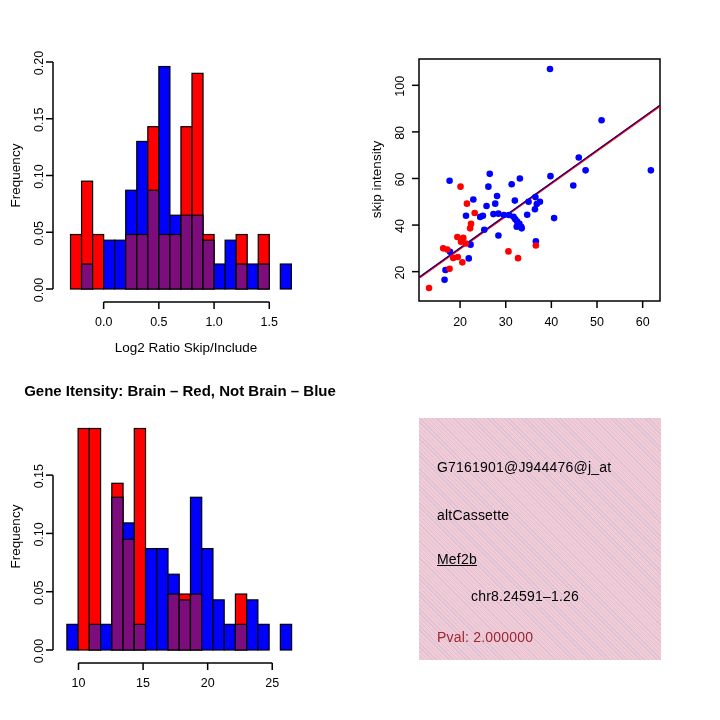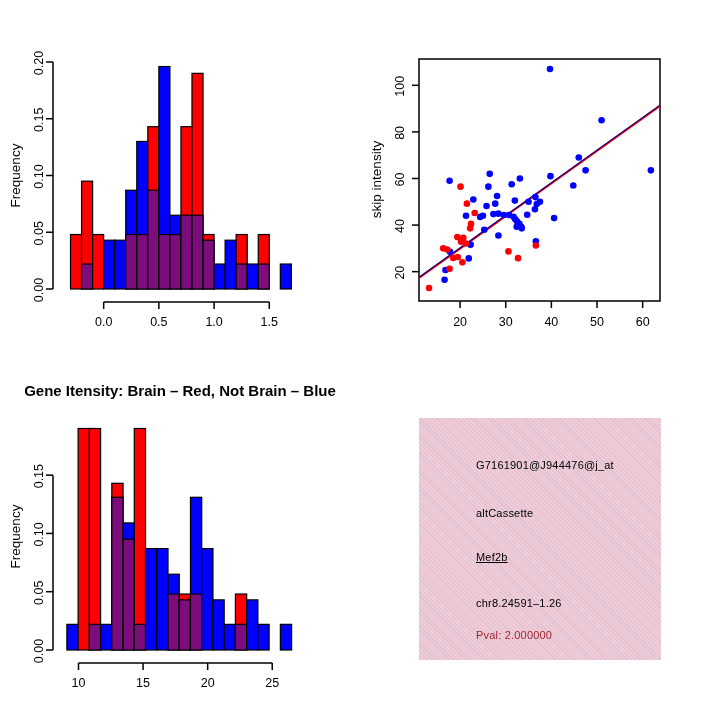--- a/index.html
+++ b/index.html
@@ -5,21 +5,21 @@
   html,body{margin:0;padding:0;background:#ffffff;}
   .stage{position:relative;width:720px;height:720px;background:#ffffff;overflow:hidden;
          font-family:"Liberation Sans",sans-serif;color:#000;}
   .stage svg{position:absolute;left:0;top:0;}
   .chart-title{position:absolute;font-weight:bold;font-size:15px;text-align:center;white-space:nowrap;}
   .axis-label{position:absolute;font-size:13.5px;text-align:center;white-space:nowrap;}
   .axis-label.v{width:120px;transform:rotate(-90deg);}
   .pink-box{position:absolute;left:419px;top:418px;width:242px;height:242px;
             background-color:#f4cbd5;
             background-image:repeating-linear-gradient(45deg, rgba(150,175,225,0.30) 0 1px, rgba(0,0,0,0) 1px 3px);}
-  .info-line{position:absolute;left:18px;font-size:11px;white-space:nowrap;letter-spacing:0.2px;margin-left:39px;}
+  .info-line{position:absolute;left:18px;font-size:14px;white-space:nowrap;letter-spacing:0.2px;}
 </style>
 </head>
 <body>
 
 <div class="stage">
 
   <svg id="chart-svg" width="720" height="720" viewBox="0 0 720 720">
       <rect x="70.521327014218" y="234.52" width="11.042654028436033" height="54.47999999999999" fill="#ff0000" stroke="#000000" stroke-width="1.2"></rect>
       <rect x="81.56398104265402" y="181.175" width="11.042654028436019" height="107.82499999999999" fill="#ff0000" stroke="#000000" stroke-width="1.2"></rect>
       <rect x="81.56398104265402" y="264.03000000000003" width="11.042654028436019" height="24.96999999999997" fill="#7d0c7d" stroke="#000000" stroke-width="1.2"></rect>
@@ -200,26 +200,27 @@
       <line x1="143.07629427792915" y1="663" x2="143.07629427792915" y2="670" stroke="#000" stroke-width="1.5"></line>
       <text x="143.07629427792915" y="687" text-anchor="middle" font-size="12.5" font-family="&quot;Liberation Sans&quot;,sans-serif" fill="#000">15</text>
       <line x1="207.65395095367847" y1="663" x2="207.65395095367847" y2="670" stroke="#000" stroke-width="1.5"></line>
       <text x="207.65395095367847" y="687" text-anchor="middle" font-size="12.5" font-family="&quot;Liberation Sans&quot;,sans-serif" fill="#000">20</text>
       <line x1="272.2316076294278" y1="663" x2="272.2316076294278" y2="670" stroke="#000" stroke-width="1.5"></line>
       <text x="272.2316076294278" y="687" text-anchor="middle" font-size="12.5" font-family="&quot;Liberation Sans&quot;,sans-serif" fill="#000">25</text>
     </svg>
 
   <div class="chart-title" style="left:20px;top:382px;width:320px;">Gene Itensity: Brain – Red, Not Brain – Blue</div>
 
+  <div class="axis-label" style="left:26px;top:340px;width:320px;">Log2 Ratio Skip/Include</div>
 
   <div class="axis-label v" style="left:-45px;top:168px;">Frequency</div>
   <div class="axis-label v" style="left:316px;top:172px;">skip intensity</div>
   <div class="axis-label v" style="left:-45px;top:529px;">Frequency</div>
 
   <div class="pink-box" style="background-color: rgb(244, 203, 213);">
     <div class="info-line" style="top:41px;">G7161901@J944476@j_at</div>
     <div class="info-line" style="top:89px;">altCassette</div>
     <div class="info-line" style="top:133px;text-decoration:underline;">Mef2b</div>
-    <div class="info-line" style="top:179px;">chr8.24591–1.26</div>
+    <div class="info-line" style="top:170px;padding-left:34px;">chr8.24591–1.26</div>
     <div class="info-line" style="top: 211px; color: rgb(160, 37, 49);">Pval: 2.000000</div>
   </div>
 
 </div>
 
 </body></html>

